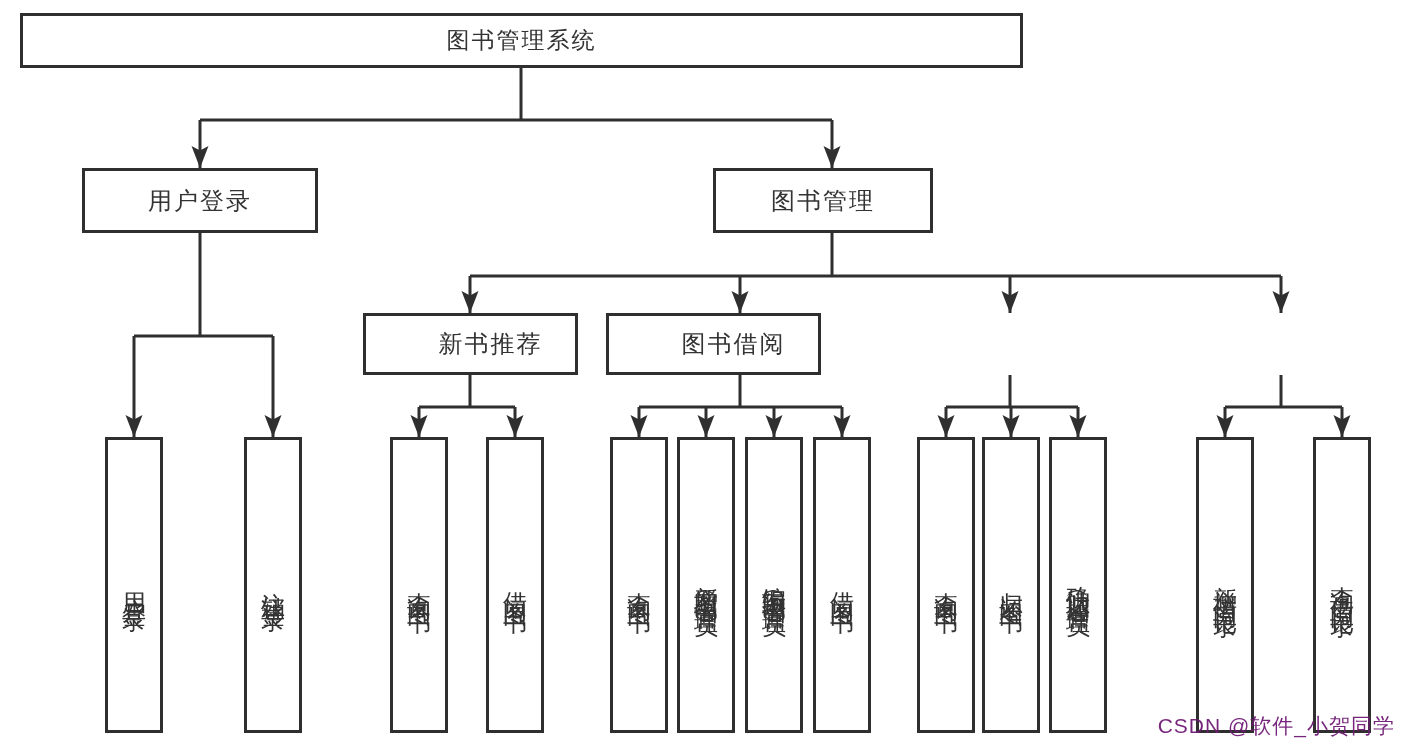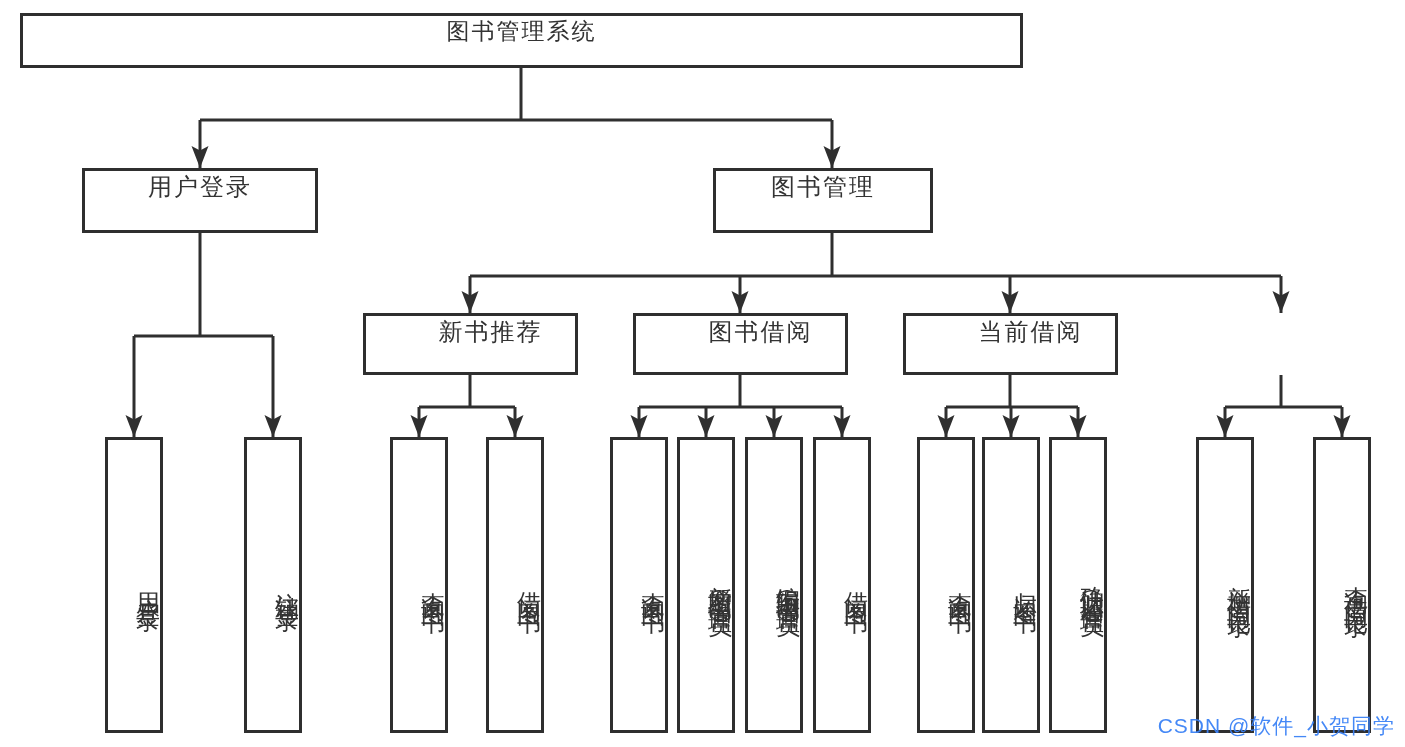--- a/index.html
+++ b/index.html
@@ -22,20 +22,21 @@
     width: 1405px;
     height: 747px;
     z-index: 1;
   }
   .node {
     position: absolute;
     box-sizing: border-box;
     background: #ffffff;
     border: 3px solid #2f2f2f;
     display: flex;
+    align-items: center;
     justify-content: center;
     color: #333333;
     z-index: 2;
   }
   .hbox {
     font-size: 24px;
     letter-spacing: 2px;
   }
   .root-box {
     left: 20px;
@@ -64,21 +65,21 @@
     line-height: 1;
   }
   .vbox span {
     display: block;
   }
   .watermark {
     position: absolute;
     right: 10px;
     bottom: 7px;
     font-size: 21px;
-    color: #3b82f6;
+    color: #701a75;
     letter-spacing: 1px;
     z-index: 3;
     opacity: 0.95;
   }
 </style>
 </head>
 <body>
 
 <div class="canvas">
 
@@ -153,25 +154,22 @@
   <div class="node hbox lvl2" style="left:82px; width:236px;">
     <span>用户登录</span>
   </div>
   <div class="node hbox lvl2" style="left:713px; width:220px;">
     <span>图书管理</span>
   </div>
 
   <div class="node hbox lvl3" style="left:363px; width:215px;">
     <span>新书推荐</span>
   </div>
-  <div class="node hbox lvl3" style="left:633px; width:215px;">
+  <div class="node hbox lvl3" style="left:606px; width:215px;">
     <span>图书借阅</span>
-  </div>
-  <div class="node hbox lvl3" style="left:903px; width:215px;">
-    <span>当前借阅</span>
   </div>
 
   <div class="node vbox" style="left:105px;">
     <span>用户登录</span>
   </div>
   <div class="node vbox" style="left:244px;">
     <span>注销登录</span>
   </div>
 
   <div class="node vbox" style="left:390px;">

